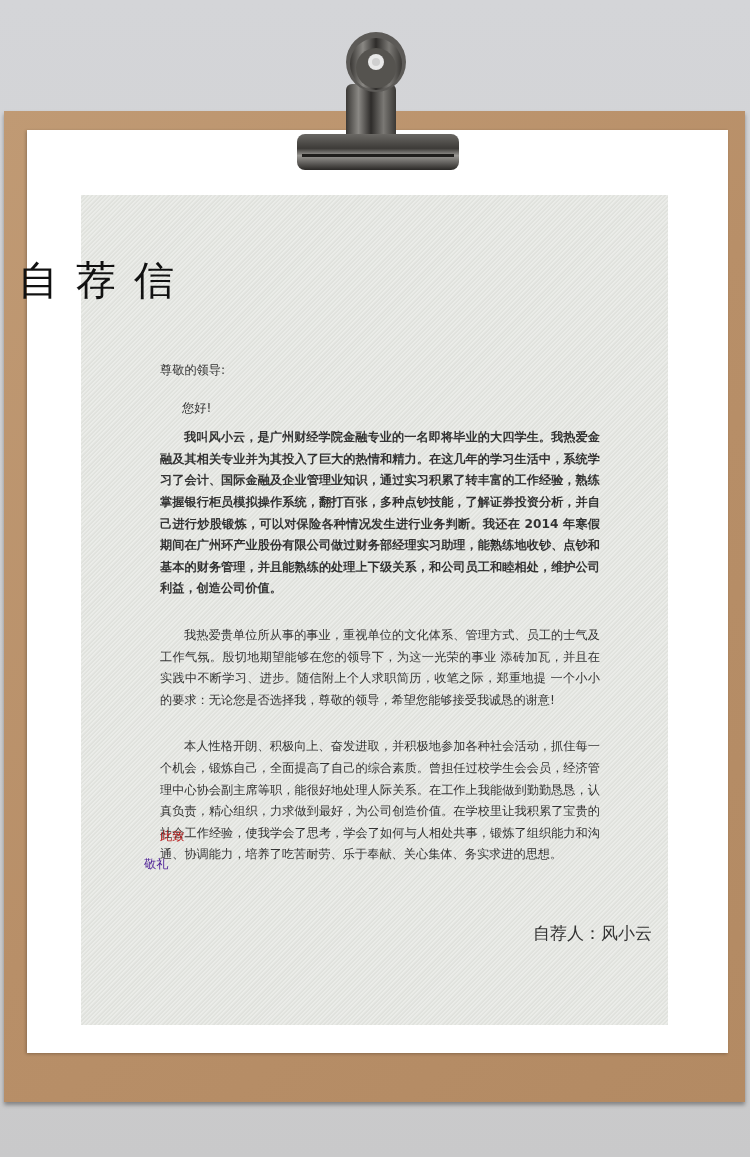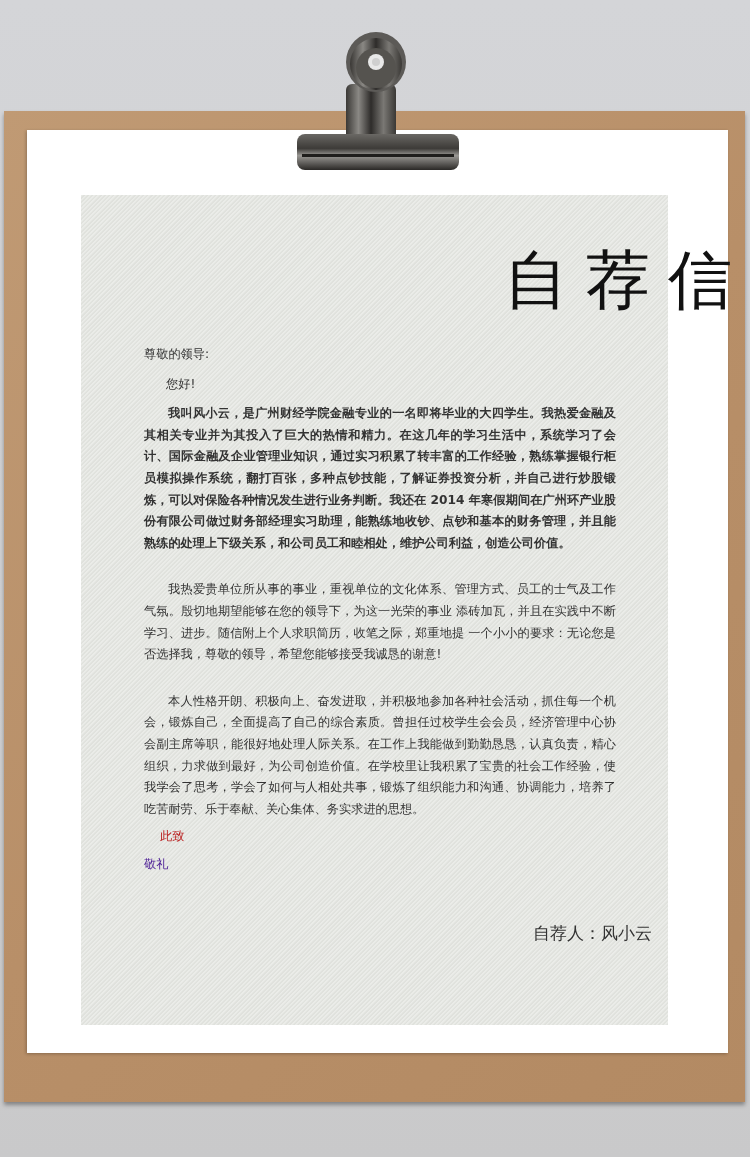--- a/index.html
+++ b/index.html
@@ -17,30 +17,30 @@
       position: absolute; left: 27px; top: 130px; width: 701px; height: 923px;
       background: #ffffff;
       box-shadow: -1px 1px 3px rgba(0,0,0,0.25);
     }
     .panel {
       position: absolute; left: 81px; top: 195px; width: 587px; height: 830px;
       background-color: #e4e6e1;
       background-image: repeating-linear-gradient(135deg, rgba(255,255,255,0.25) 0px, rgba(255,255,255,0.25) 1px, rgba(0,0,0,0.02) 2px, rgba(0,0,0,0.02) 3px);
     }
     .title {
-      position: absolute; left: 0; right: 0; top: 245px; text-align: right;
-      font-family: "DejaVu Sans", sans-serif; font-size: 64px; font-weight: 300;
+      position: absolute; left: 0; right: 0; top: 245px; text-align: left;
+      font-family: "DejaVu Sans", sans-serif; font-size: 40px; font-weight: 300;
       letter-spacing: 18px; color: #111; line-height: 70px;
       padding-left: 18px;
     }
     .letter {
       position: absolute; left: 144px; width: 472px; top: 344px;
       font-size: 12.2px; color: #333; line-height: 21.6px;
     }
-    .letter p { margin: 0; }
+    .letter p { margin: 16px; }
     .salutation { margin-bottom: 8px !important; }
     .greeting { text-indent: 22px; margin-bottom: 8px !important; }
     .para { text-indent: 24px; text-align: justify; }
     .gap1 { margin-top: 0px !important; font-weight: bold; }
     .gap2 { margin-top: 25px !important; }
     .closing1 { position: absolute; left: 160px; top: 828px; font-size: 12.2px; color: #b91c1c; }
     .closing2 { position: absolute; left: 144px; top: 856px; font-size: 12.2px; color: #4c1d95; }
     .signature { position: absolute; left: 533px; top: 922px; font-size: 17px; color: #333; }
     .clip { position: absolute; left: 284px; top: 24px; width: 180px; height: 150px; }
   </style>

